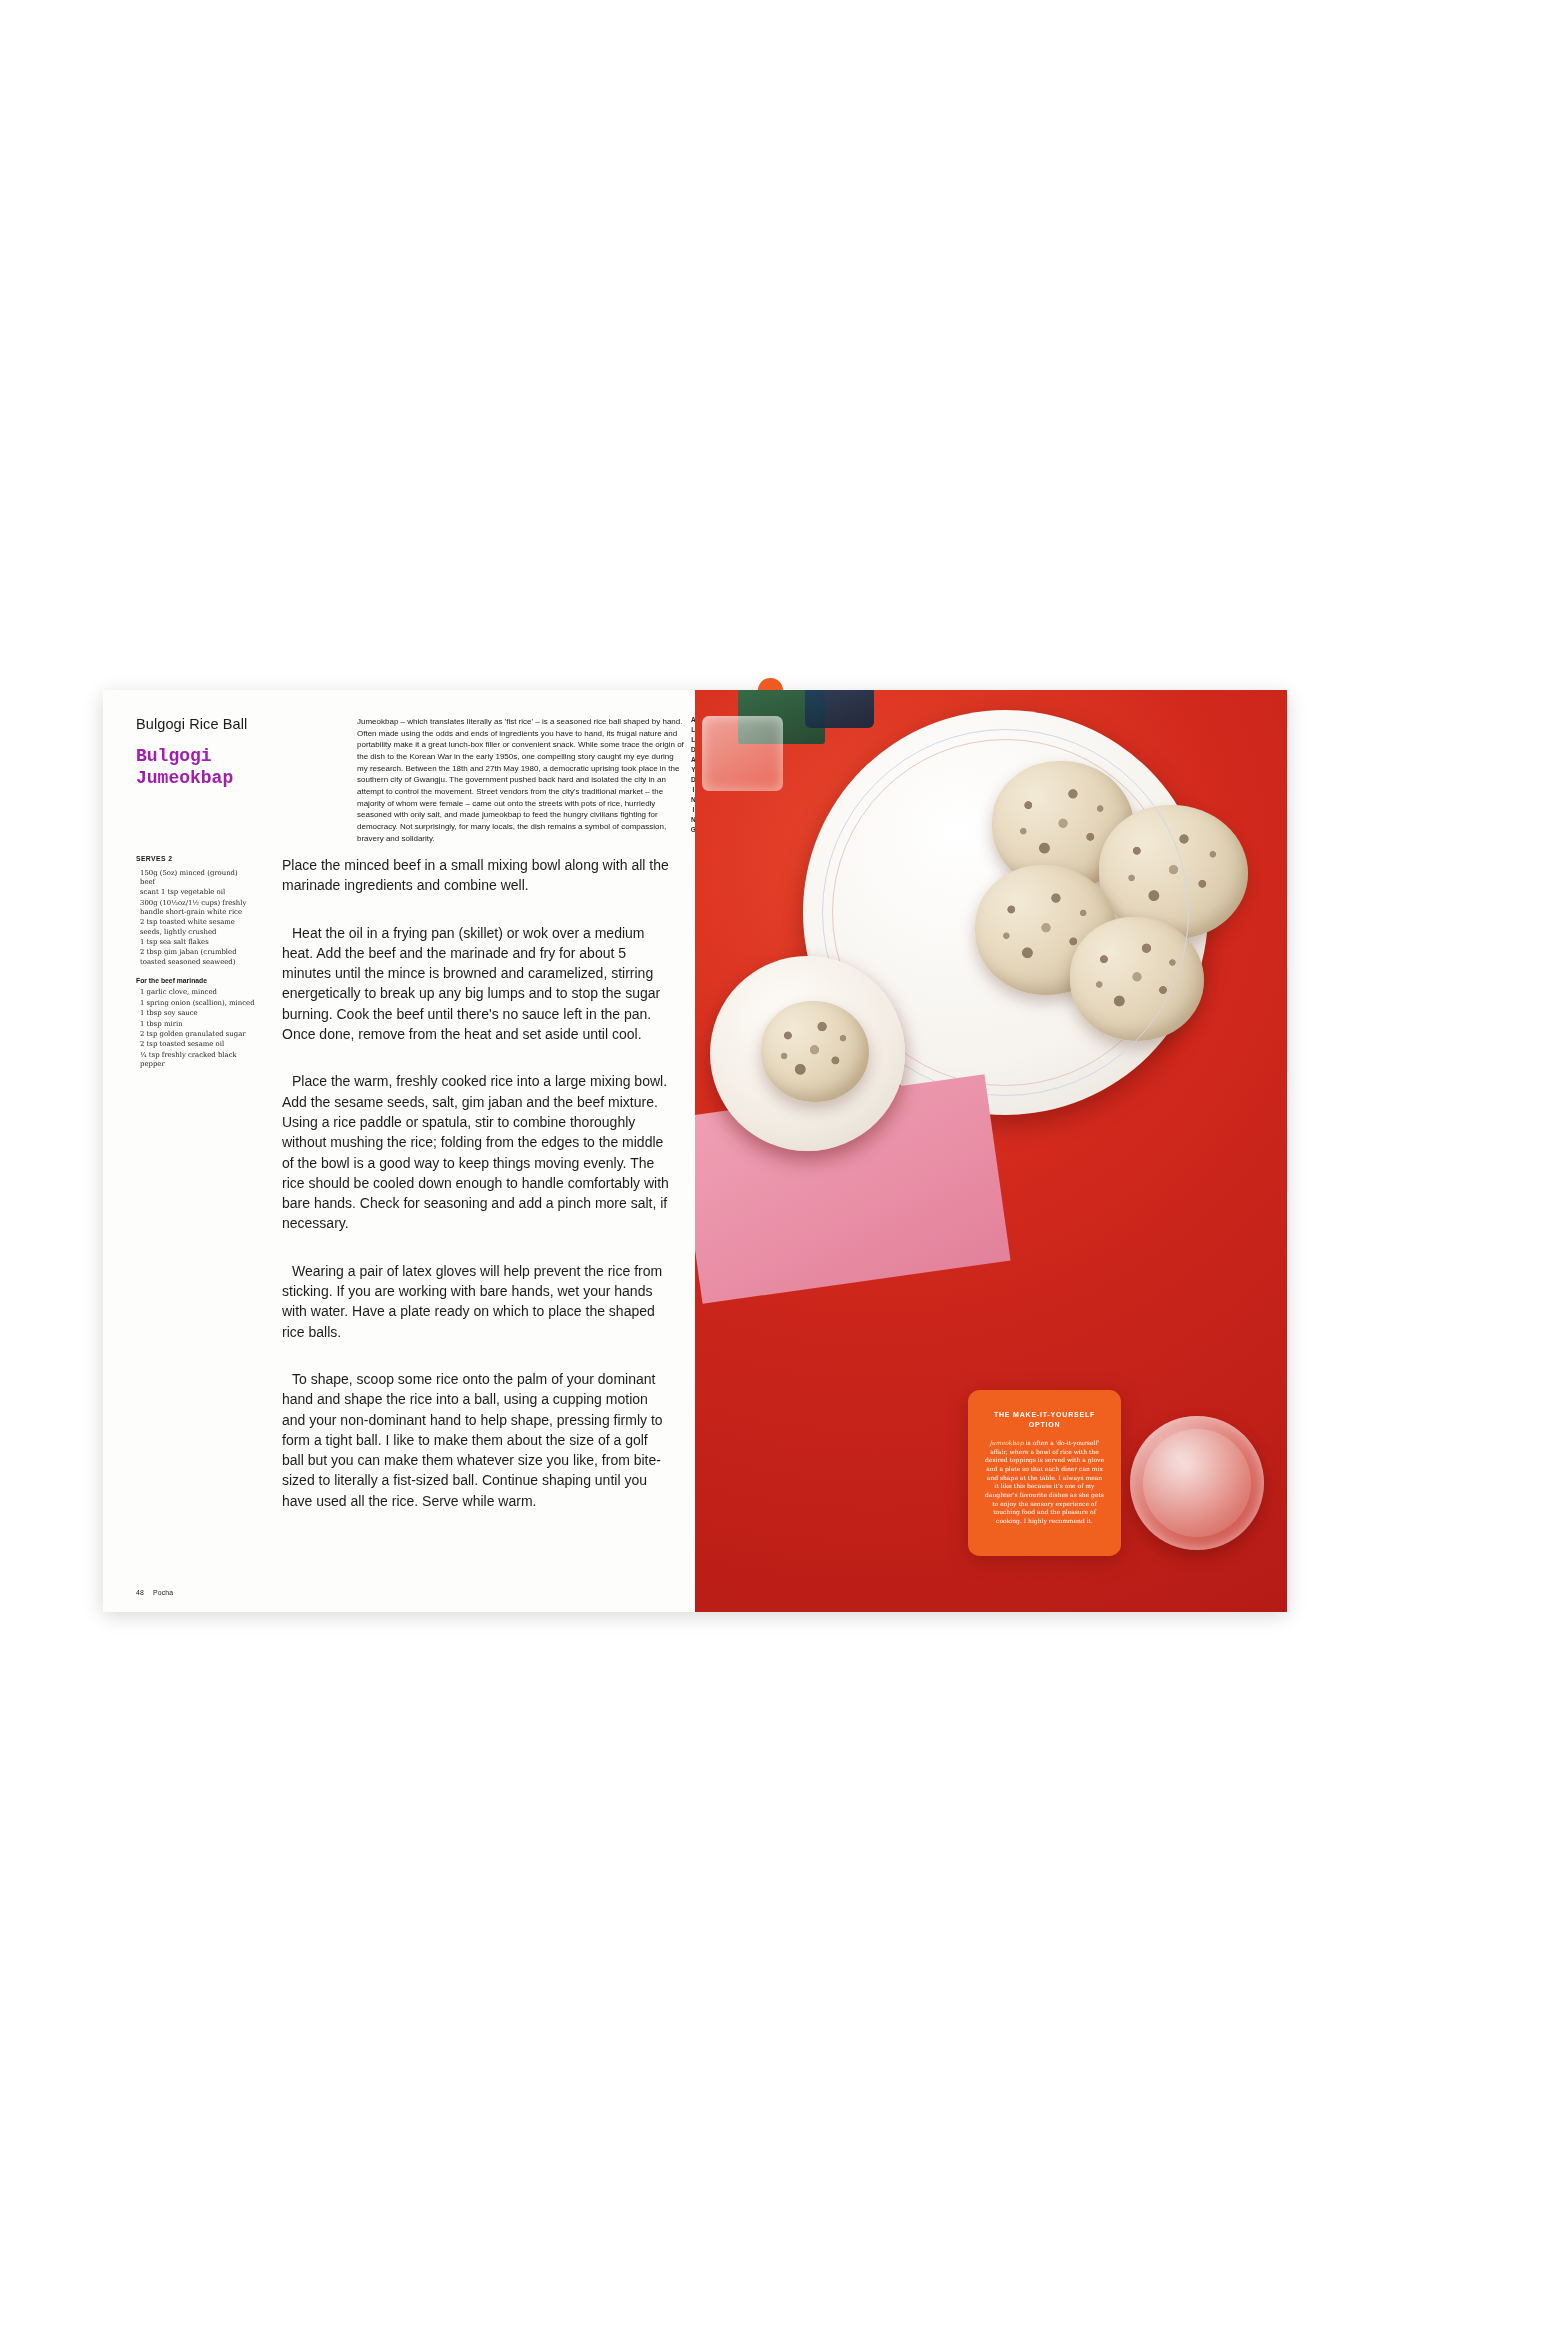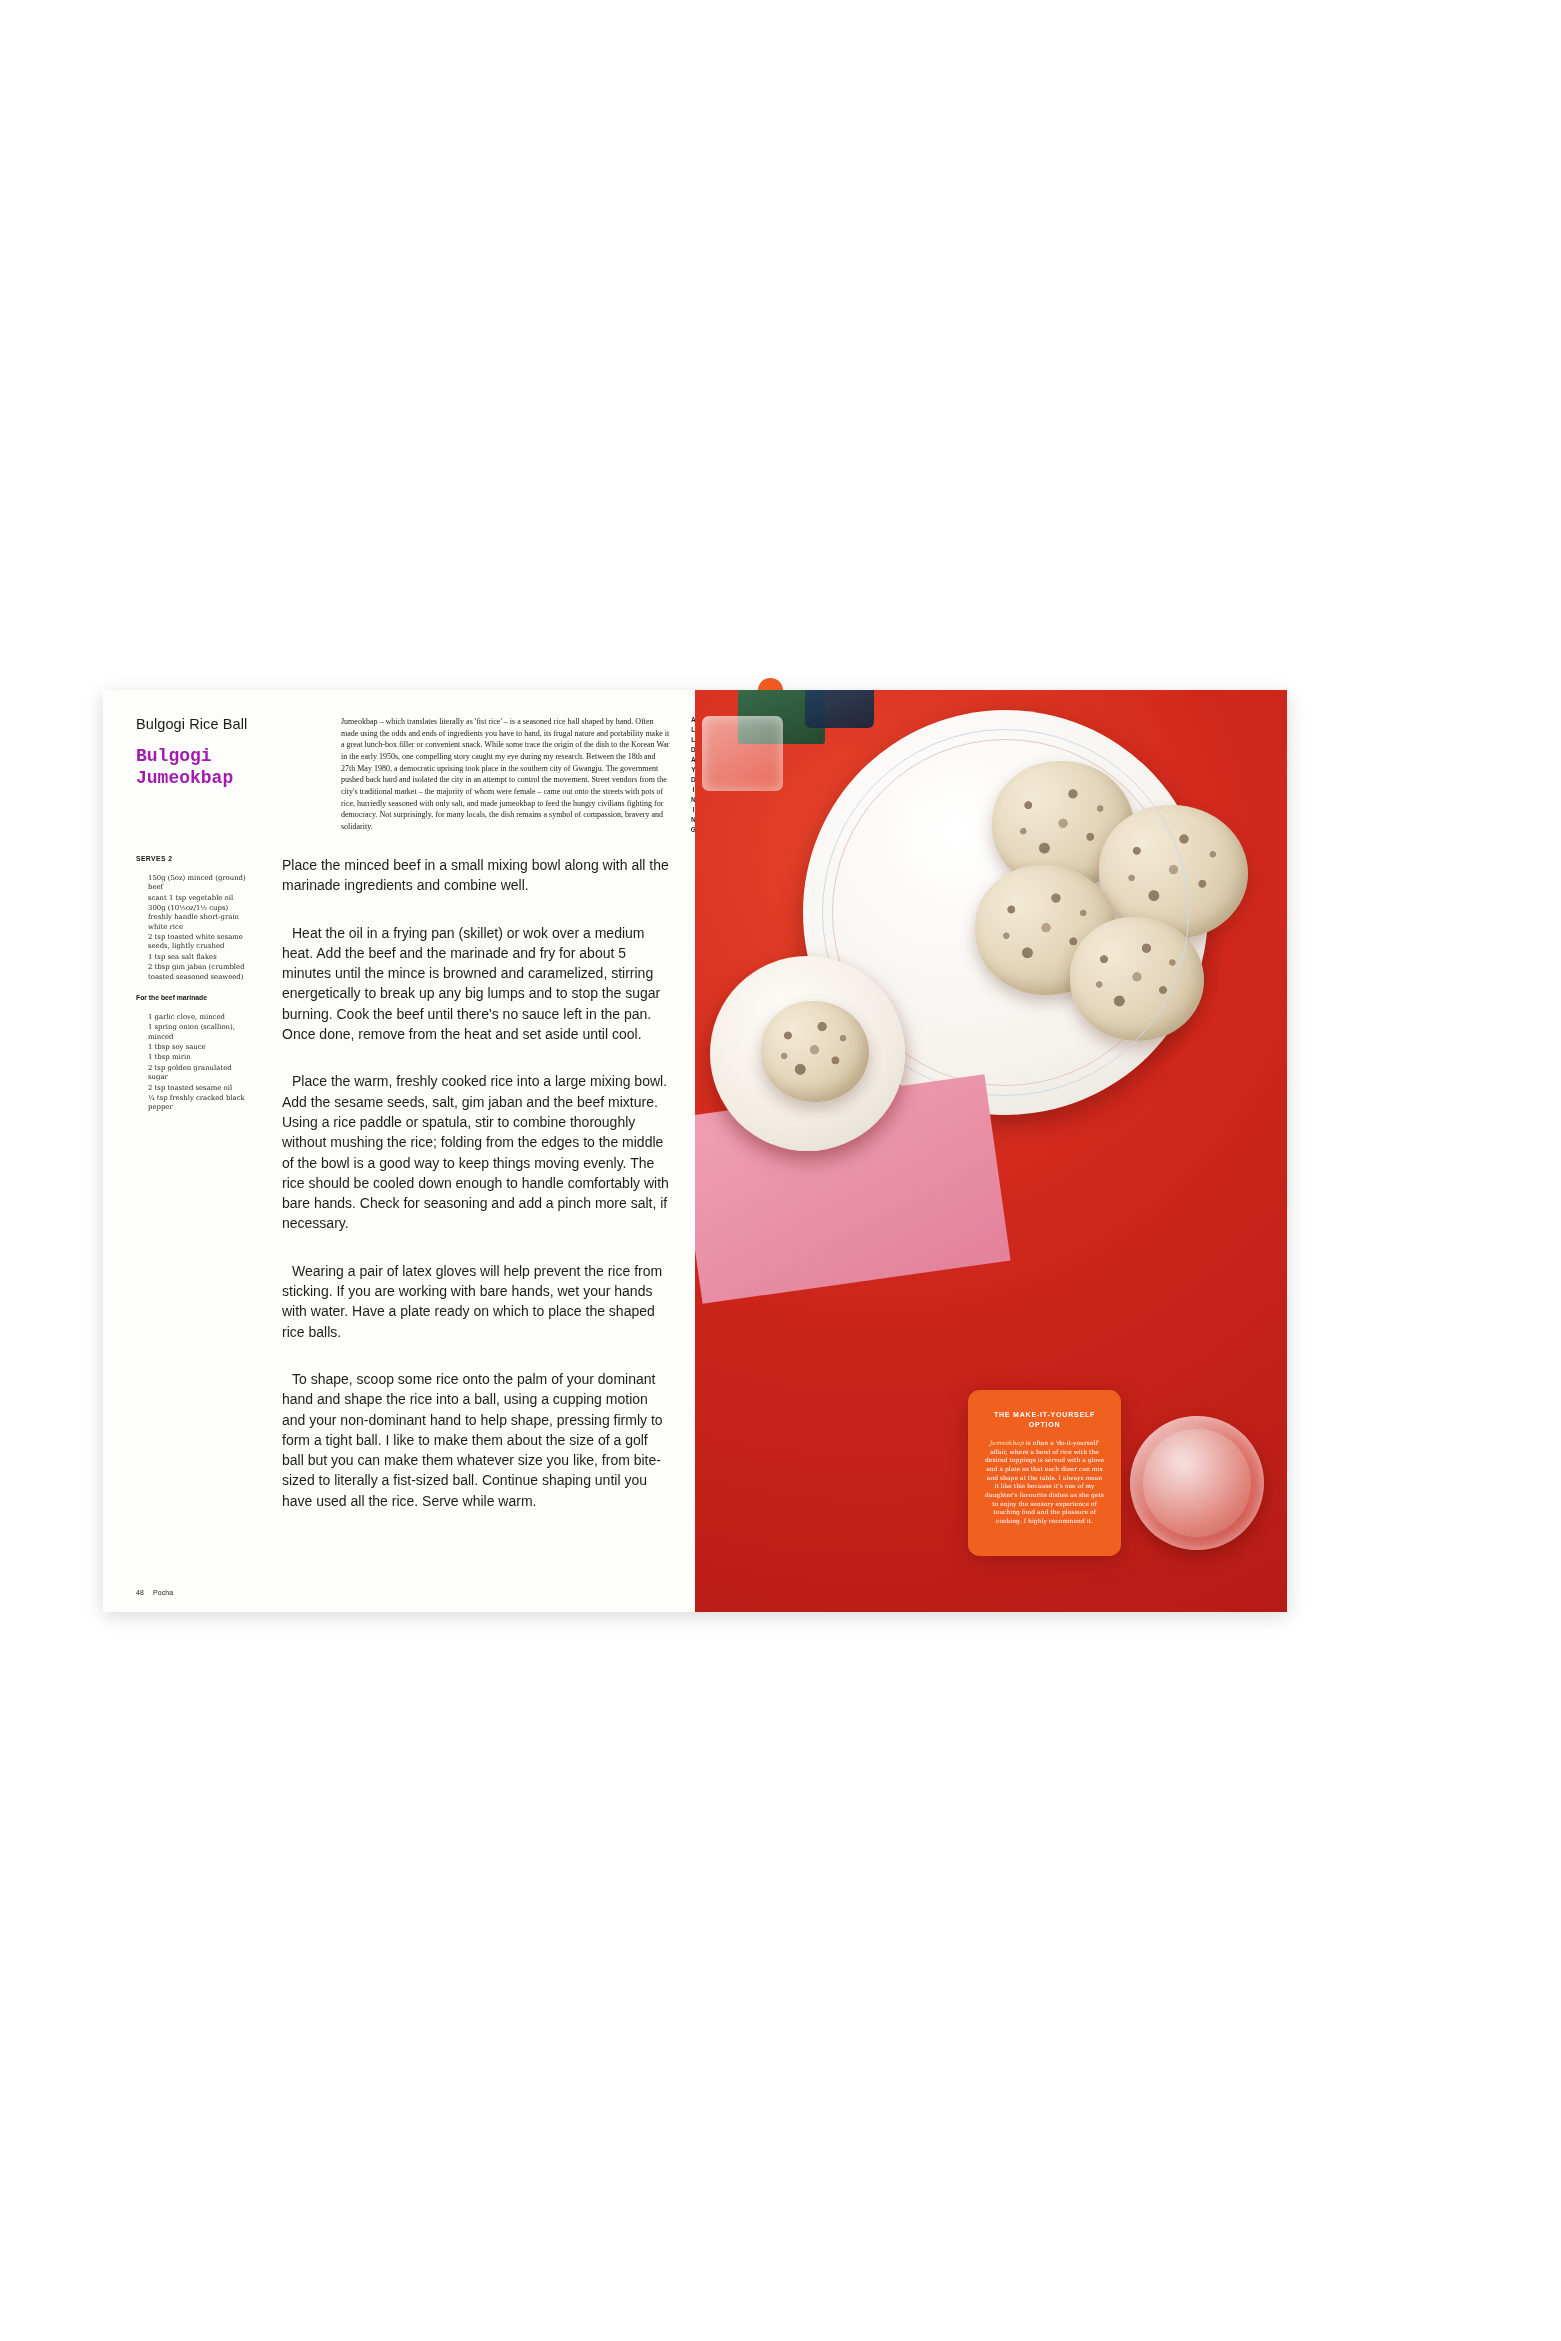--- a/index.html
+++ b/index.html
@@ -53,28 +53,27 @@
     font-weight: bold;
     line-height: 1.22;
     color: #a21caf;
     font-family: Liberation Mono, monospace;
     width: 188px;
   }
 
   
   #intro {
     position: absolute;
-    left: 238px;
+    left: 254px;
     top: 26px;
     width: 329px;
     font-size: 8px;
     line-height: 1.46;
     color: #202020;
     text-align: left;
-    font-family: Liberation Serif, serif;
   }
 
   
   #running-head {
     position: absolute;
     left: 582px;
     top: 24.6px;
     width: 17.3px;
     font-size: 6.5px;
     font-weight: bold;
@@ -94,21 +93,21 @@
     width: 123px;
   }
   #serves .serves-label {
     font-size: 6.8px;
     font-weight: bold;
     letter-spacing: 0.4px;
     color: #151515;
     margin-bottom: 6.5px;
   }
   #serves ul {
-    margin: 12px;
+    margin: 4px;
     padding: 0;
     list-style: none;
   }
   #serves li {
     font-size: 6.9px;
     line-height: 1.35;
     color: #1c1c1c;
     margin-bottom: 1.1px;
     font-family: "DejaVu Serif", serif;
   }

